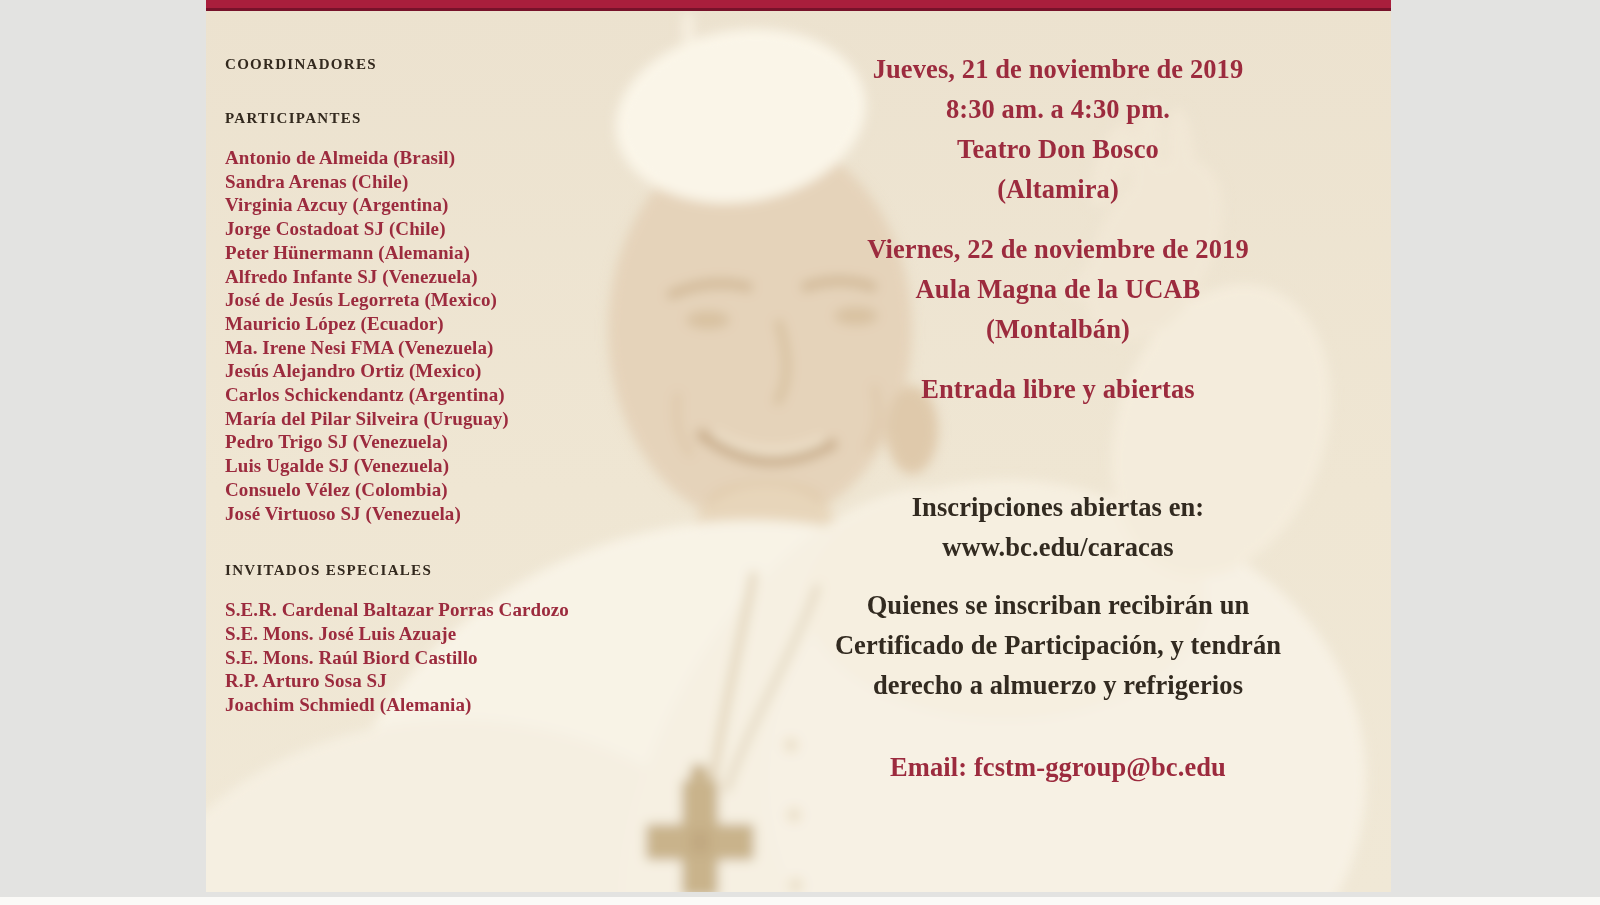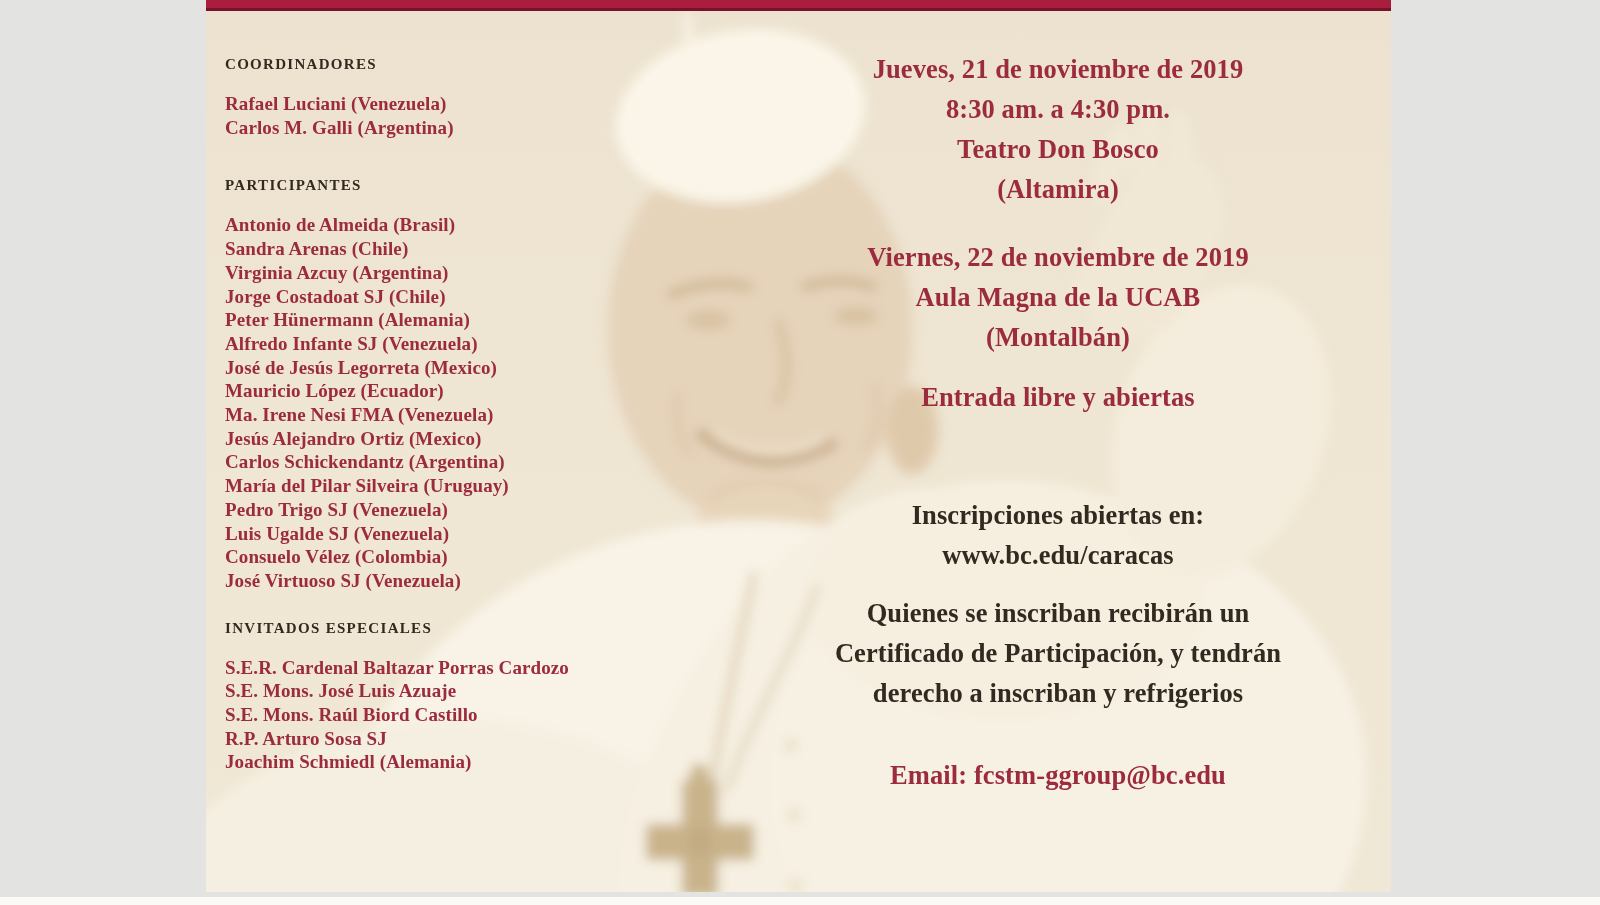--- a/index.html
+++ b/index.html
@@ -19,36 +19,36 @@
     background:#a91e3c;border-bottom:3px solid #77122a;z-index:3;
   }
   svg.figure{position:absolute;left:0;top:0;z-index:1;}
   .left-col{position:absolute;left:19px;top:0;width:430px;z-index:2;}
   .sec-heading{
     font-weight:bold;font-size:15px;line-height:16px;letter-spacing:1.3px;
     color:#33291e;
   }
   .h1{margin-top:56px}
   .h2{margin-top:38px}
-  .h3{margin-top:27px}
+  .h3{margin-top:37px}
   .people{
     margin-top:20px;font-weight:bold;font-size:19px;line-height:23.7px;
     color:#9c2b3e;letter-spacing:.1px;
   }
   .right-col{
     position:absolute;right:33px;top:0;width:600px;z-index:2;
     text-align:center;font-weight:bold;letter-spacing:.1px;
   }
   .evt,.admission,.registration,.certificate,.email{
     font-size:26.5px;line-height:40px;
   }
   .evt,.admission,.email{color:#9c2b3e}
   .registration,.certificate{color:#322a20}
   .evt1{margin-top:49px}
-  .evt2{margin-top:28px}
+  .evt2{margin-top:20px}
   .admission{margin-top:20px}
   .registration{margin-top:78px}
   .certificate{margin-top:18px}
   .email{margin-top:42px}
   .bottom-strip{
     position:absolute;left:0;bottom:0;width:1600px;height:8px;
     background:#fbfaf7;z-index:4;
   }
 </style>
 </head>
@@ -126,24 +126,20 @@
       <circle cx="585" cy="745" r="7" fill="#eadec6"></circle>
       <circle cx="588" cy="815" r="7" fill="#eadec6"></circle>
       <circle cx="590" cy="885" r="7" fill="#eadec6"></circle>
     </g>
   </svg>
 
   <div class="topbar"></div>
 
   <div class="left-col">
     <div class="sec-heading h1">COORDINADORES</div>
-    <div class="people">
-        <div>Rafael Luciani (Venezuela)</div>
-        <div>Carlos M. Galli (Argentina)</div>
-      </div>
 
     <div class="sec-heading h2">PARTICIPANTES</div>
     <div class="people">
         <div>Antonio de Almeida (Brasil)</div>
         <div>Sandra Arenas (Chile)</div>
         <div>Virginia Azcuy (Argentina)</div>
         <div>Jorge Costadoat SJ (Chile)</div>
         <div>Peter Hünermann (Alemania)</div>
         <div>Alfredo Infante SJ (Venezuela)</div>
         <div>José de Jesús Legorreta (Mexico)</div>
@@ -181,20 +177,20 @@
         <div>(Montalbán)</div>
       </div>
     <div class="admission">Entrada libre y abiertas</div>
     <div class="registration">
         <div>Inscripciones abiertas en:</div>
         <div>www.bc.edu/caracas</div>
       </div>
     <div class="certificate">
         <div>Quienes se inscriban recibirán un</div>
         <div>Certificado de Participación, y tendrán</div>
-        <div>derecho a inscriban y refrigerios</div>
+        <div>derecho a almuerzo y refrigerios</div>
       </div>
     <div class="email">Email: fcstm-ggroup@bc.edu</div>
   </div>
 
 </div>
 
 <div class="bottom-strip"></div>
 
 </body></html>

